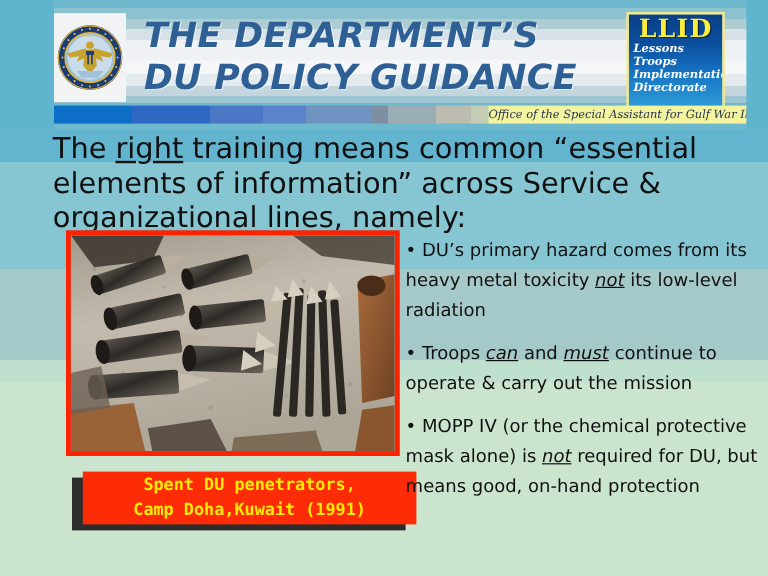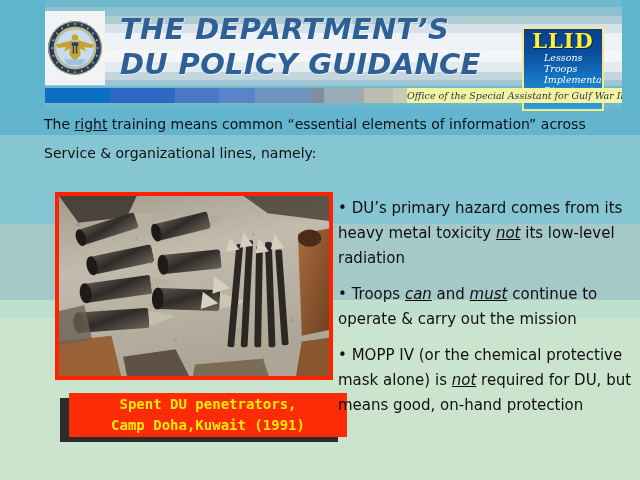--- a/index.html
+++ b/index.html
@@ -66,32 +66,31 @@
   }
   #title .t-line{display:block;}
 
   
   #llid{
     position:absolute;left:522px;top:10px;width:82px;height:84px;
     border:2px solid #f2e98a;
     background:linear-gradient(to bottom,#0a3f86 0%,#0b4e9e 30%,#1675c4 62%,#2f9fd8 100%);
     box-sizing:border-box;
     overflow:hidden;
-    margin-top:17px;
   }
   #llid-title{
     display:block;text-align:center;color:#ffef3a;
     font-family:"DejaVu Serif",serif;font-weight:bold;font-size:21px;
     line-height:22px;margin-top:1px;letter-spacing:1px;
     text-shadow:1px 1px 0 #06264f;
   }
   .llid-line{
     display:block;color:#ffffff;
-    font-family:"DejaVu Serif",serif;font-style:italic;font-weight:normal;
-    font-size:9.5px;line-height:11px;padding-left:20px;white-space:nowrap;
+    font-family:"DejaVu Serif",serif;font-style:italic;font-weight:bold;
+    font-size:9.5px;line-height:11px;padding-left:4px;white-space:nowrap;
   }
 
   
   #colorbar{
     position:absolute;left:45px;top:88px;width:362px;height:15px;
     background:linear-gradient(to right,
       #0c6ec4 0%,#0c6ec4 18%,
       #2f68c2 18%,#2f68c2 36%,
       #4a78c4 36%,#4a78c4 48%,
       #5b83c9 48%,#5b83c9 58%,
@@ -108,21 +107,21 @@
     font-family:"DejaVu Serif",serif;font-style:italic;
     font-size:9.5px;line-height:15px;text-align:center;
     white-space:nowrap;overflow:hidden;
   }
 
   
   #lead{
     position:absolute;left:44px;top:110px;width:585px;
     color:#101010;
     font-family:"DejaVu Sans",sans-serif;
-    font-size:14px;line-height:28.5px;
+    font-size:24px;line-height:28.5px;
   }
   #lead u{text-decoration:underline;}
 
   
   #photo-wrap{
     position:absolute;left:55px;top:192px;width:278px;height:188px;
     border:4px solid #ff2200;
     box-sizing:border-box;
     overflow:hidden;
     background:#8b8378;

